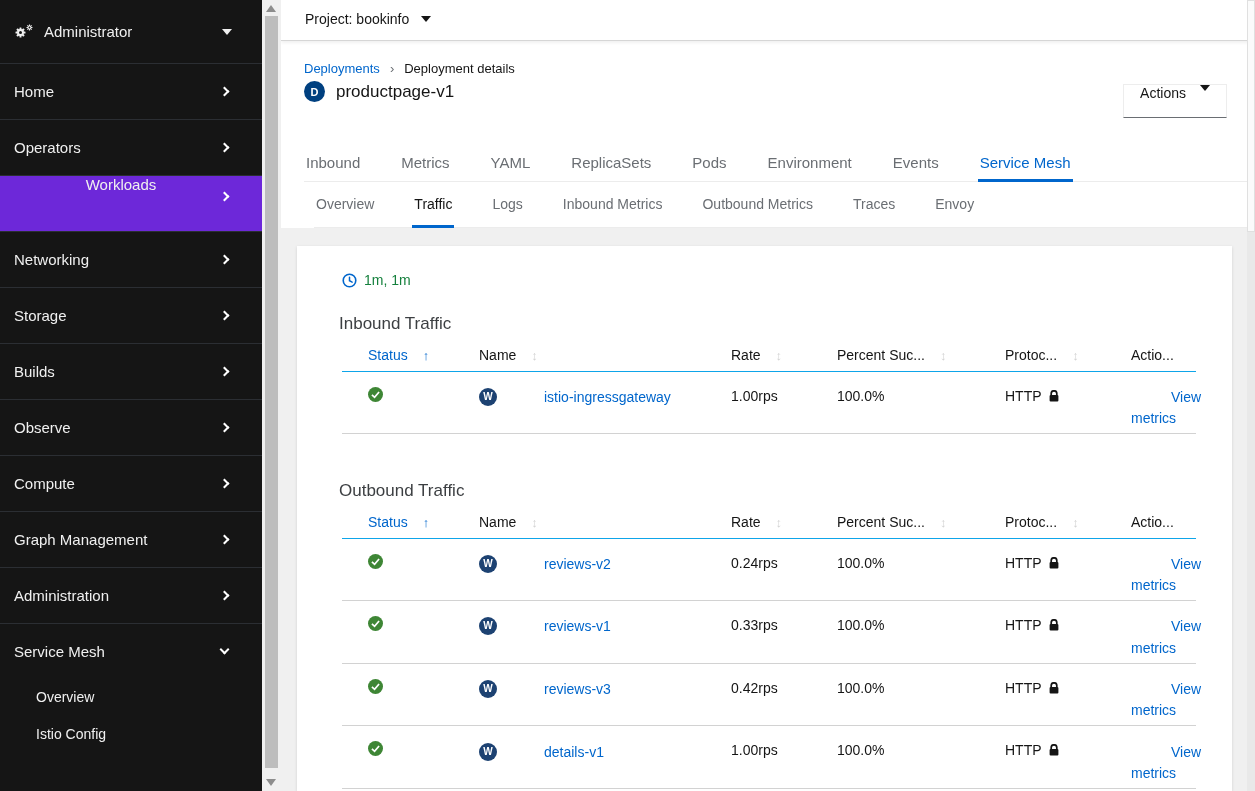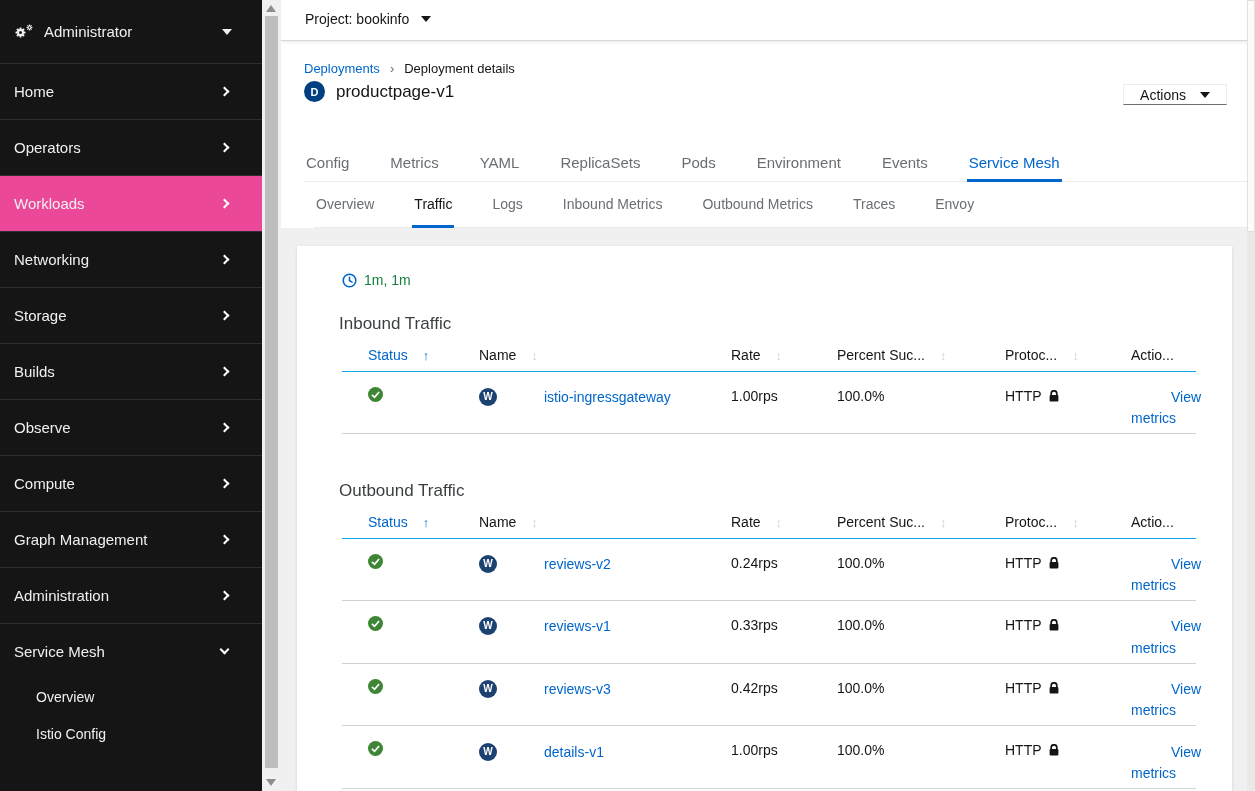--- a/index.html
+++ b/index.html
@@ -13,21 +13,21 @@
 
   
   .sidebar { position:absolute; left:0; top:0; width:262px; height:791px; background:#151515; color:#f0f0f0; }
   .perspective { height:63px; display:flex; align-items:center; padding:0 32px 0 13px; font-size:15px; cursor:pointer; position:relative; }
   .perspective .cogs { margin-right:10px; }
   .caret-down { width:0; height:0; border-left:5px solid transparent; border-right:5px solid transparent; border-top:6px solid #f0f0f0; }
   .caret-down.dark { border-top-color:#151515; }
   .perspective .caret-down { position:absolute; right:30px; }
   .nav-list, .nav-children { list-style:none; margin:0; padding:0; }
   .nav-list > li { height:56px; display:flex; align-items:center; padding:0 34px 0 14px; font-size:15px; border-top:1px solid #2b2e33; cursor:pointer; }
-  .nav-list > li.current { background:#ec4899; }
+  .nav-list > li.current { background:#6d28d9;flex-direction:column; }
   .chev { width:7px; height:7px; border:solid #fff; border-width:2px 2px 0 0; margin-left:auto; }
   .chev.right { transform:rotate(45deg); }
   .chev.down  { transform:rotate(135deg); margin-top:-4px; }
   .nav-children > li { height:37px; line-height:37px; padding-left:36px; font-size:14px; cursor:pointer; }
 
   
   .sb-scrollbar { position:absolute; left:262px; top:0; width:19px; height:791px; background:#f0f0f0; z-index:4; }
   .sb-thumb { position:absolute; left:3px; top:16px; width:13px; height:752px; background:#bdbdbd; cursor:pointer; }
   .sb-arrow { position:absolute; left:4px; width:0; height:0; border-left:5px solid transparent; border-right:5px solid transparent; cursor:pointer; }
   .sb-arrow.up { top:5px; border-bottom:7px solid #8d8d8d; }
@@ -40,21 +40,21 @@
   .project-select { display:inline-flex; align-items:center; gap:12px; margin:11px 0 0 24px; font-size:14px; cursor:pointer; }
 
   .page-head { position:absolute; top:41px; left:0; right:0; height:187px; background:#fff; }
   .breadcrumb { position:absolute; top:20px; left:23px; font-size:13px; display:flex; align-items:center; gap:10px; }
   .breadcrumb a { color:#0066cc; cursor:pointer; }
   .bc-sep { color:#6a6e73; font-size:13px; }
   .bc-cur { color:#151515; }
   .title-row { position:absolute; top:40px; left:23px; display:flex; align-items:center; gap:11px; }
   .dbadge { width:21px; height:21px; border-radius:50%; background:#004080; color:#fff; font-size:11px; font-weight:bold; display:flex; align-items:center; justify-content:center; }
   .title-row h1 { margin:0; font-size:17px; font-weight:400; color:#151515; }
-  .actions { position:absolute; top:43px; right:28px; height:21px; padding:0 16px; background:#fff; border:1px solid #ededed; border-bottom-color:#6a6e73; font-size:14px; color:#151515; display:flex; align-items:center; gap:14px; cursor:pointer; font-family:inherit; }
+  .actions { position:absolute; top:43px; right:28px; height:34px; padding:0 16px; background:#fff; border:1px solid #ededed; border-bottom-color:#6a6e73; font-size:14px; color:#151515; display:flex; align-items:flex-start; gap:14px; cursor:pointer; font-family:inherit; }
 
   .tabs { position:absolute; top:105px; left:23px; right:8px; height:36px; display:flex; gap:37px; border-bottom:1px solid #ececec; font-size:15px; color:#6a6e73; }
   .tab { display:flex; align-items:center; height:36px; padding:0 2px; border-bottom:3px solid transparent; cursor:pointer; white-space:nowrap; }
   .tab.active { color:#0066cc; border-bottom-color:#0066cc; }
   .subtabs { position:absolute; top:141px; left:33px; right:8px; height:46px; display:flex; gap:36px; border-bottom:1px solid #ececec; font-size:14px; color:#6a6e73; }
   .subtab { display:flex; align-items:center; height:46px; padding:0 2px; border-bottom:3px solid #fff0; cursor:pointer; white-space:nowrap; }
   .subtab.active { color:#151515; border-bottom-color:#0066cc; }
 
   .content { position:absolute; top:228px; left:0; right:0; bottom:0; background:#f0f0f0; }
   .card { position:absolute; left:16px; top:18px; width:935px; bottom:0; background:#fff; box-shadow:0 1px 3px rgba(0,0,0,0.13); padding:25px 40px 0 45px; }
@@ -183,21 +183,21 @@
     <div class="title-row">
       <span class="dbadge">D</span>
       <h1>productpage-v1</h1>
     </div>
     <button class="actions">
       <span>Actions</span>
       <span class="caret-down dark"></span>
     </button>
 
     <div class="tabs">
-      <span class="tab">Config</span>
+      <span class="tab">Inbound</span>
       <span class="tab">Metrics</span>
       <span class="tab">YAML</span>
       <span class="tab">ReplicaSets</span>
       <span class="tab">Pods</span>
       <span class="tab">Environment</span>
       <span class="tab">Events</span>
       <span class="tab active">Service Mesh</span>
     </div>
 
     <div class="subtabs">

